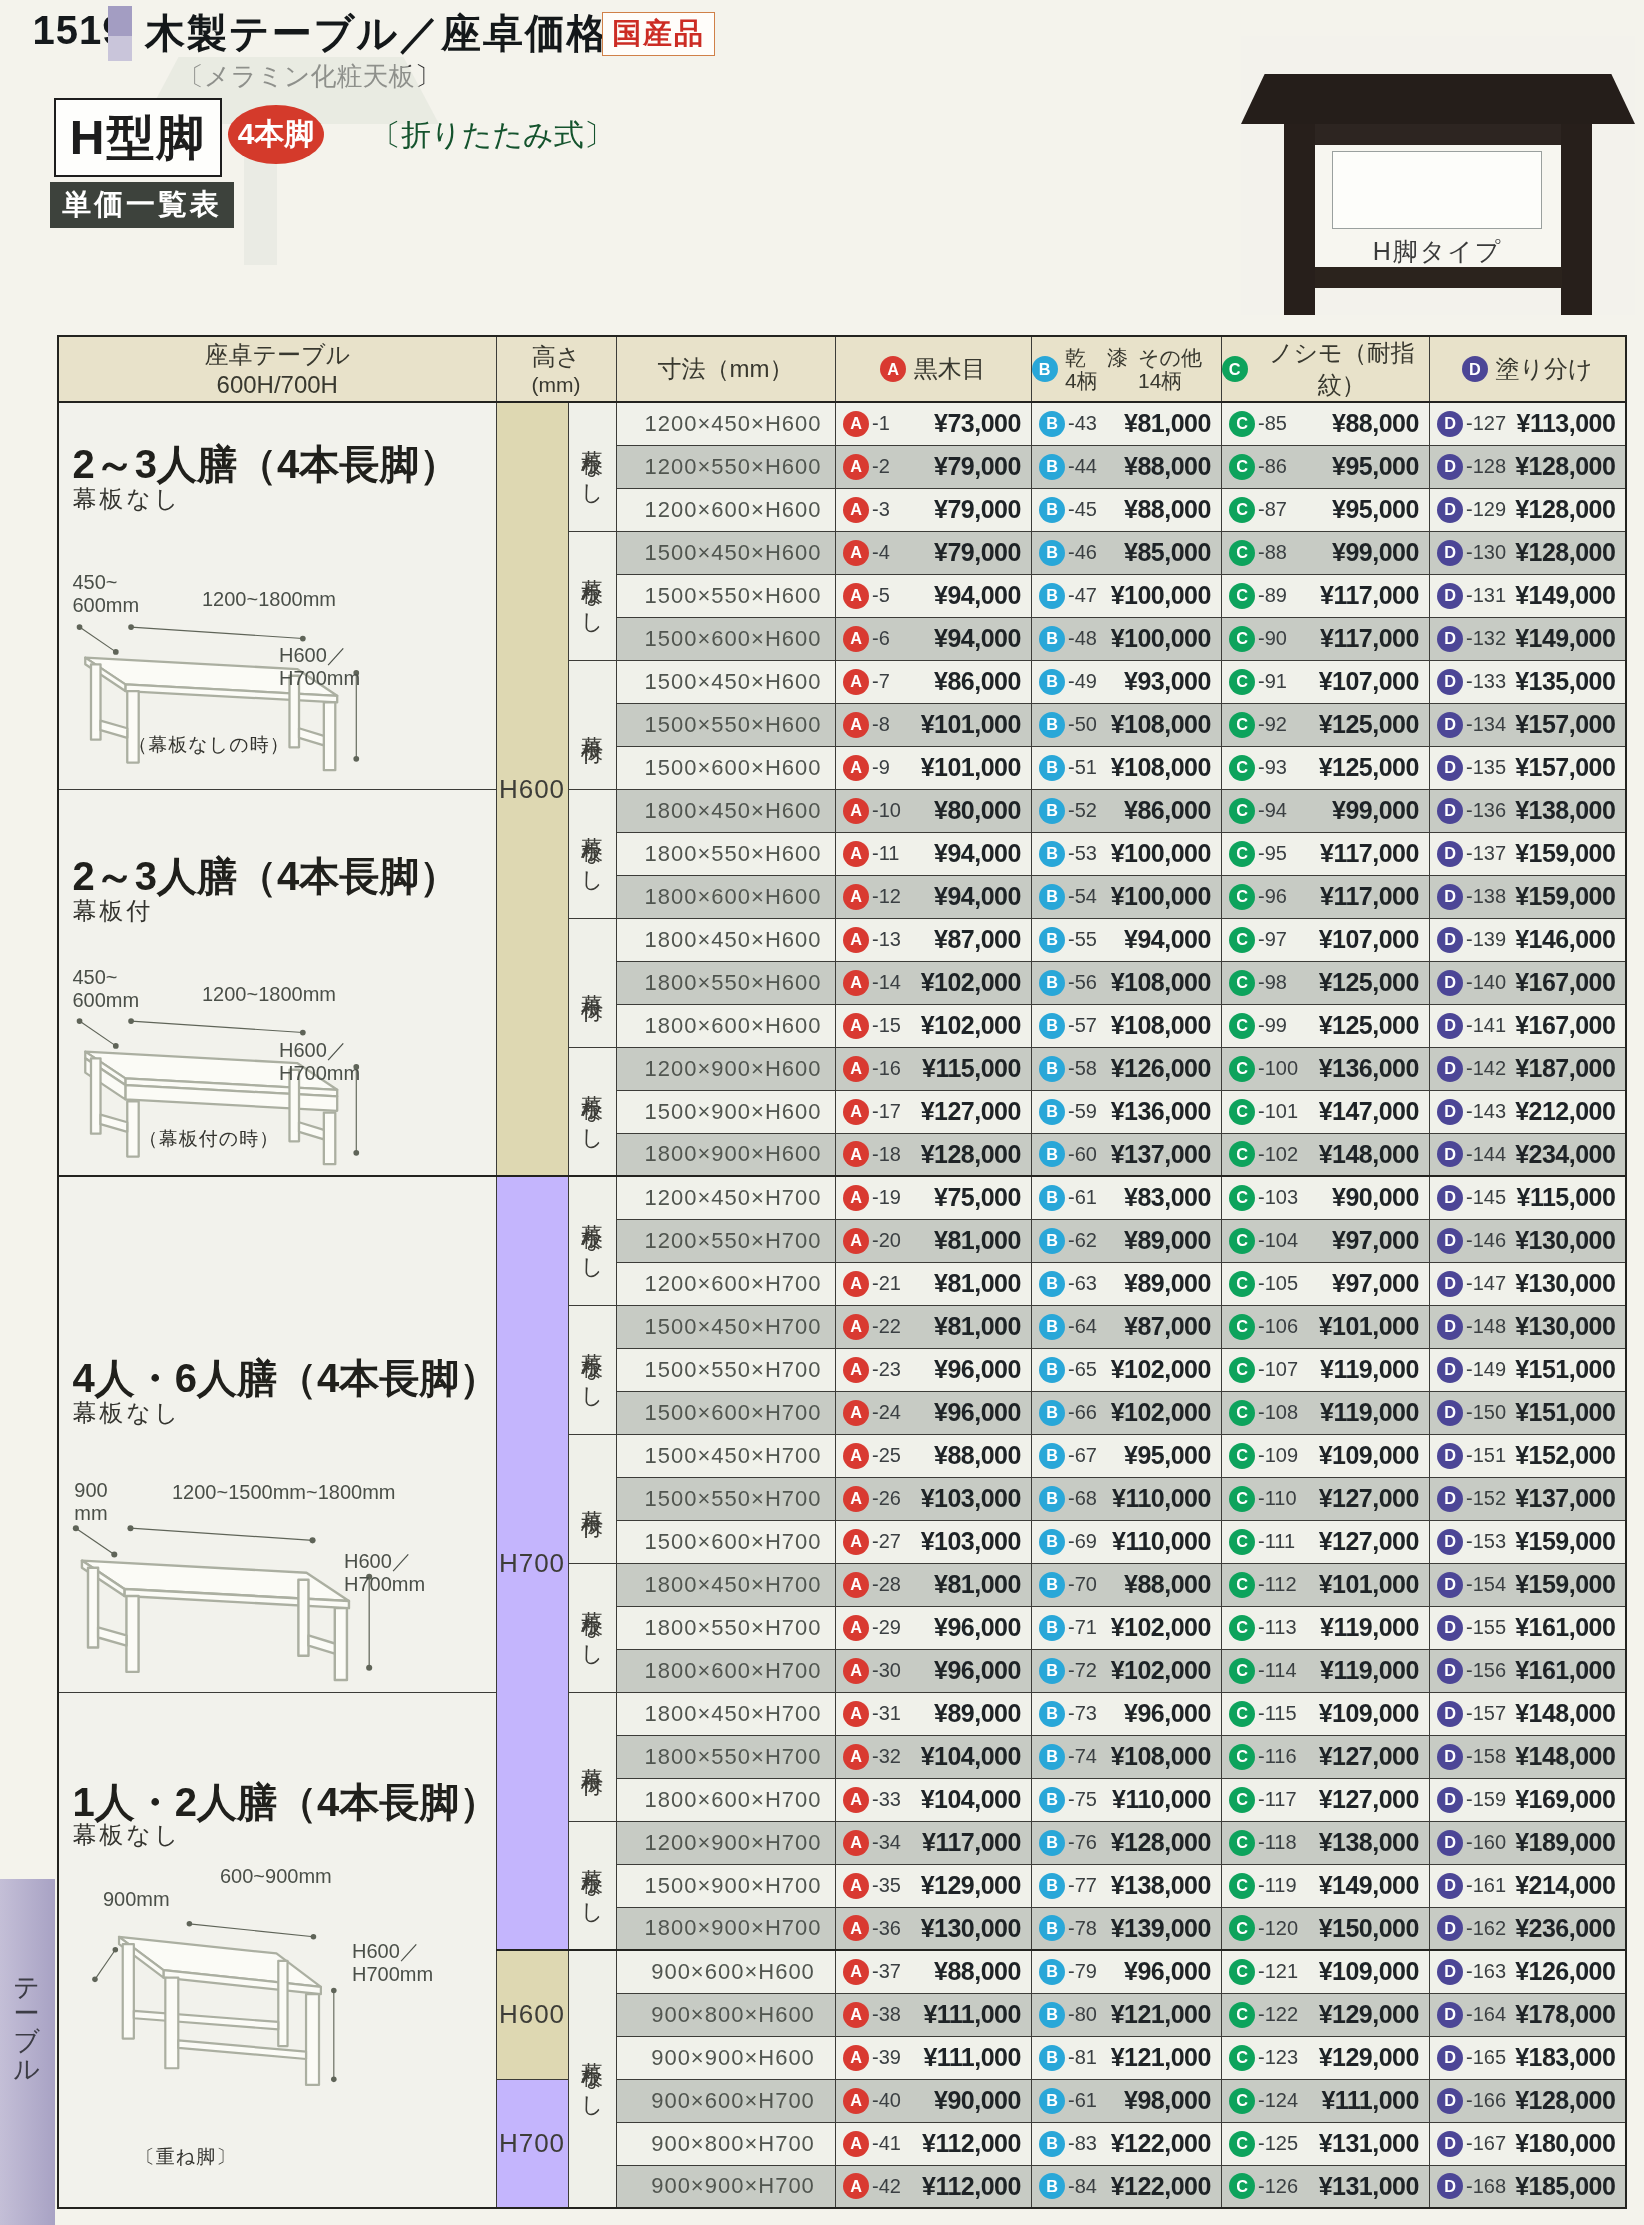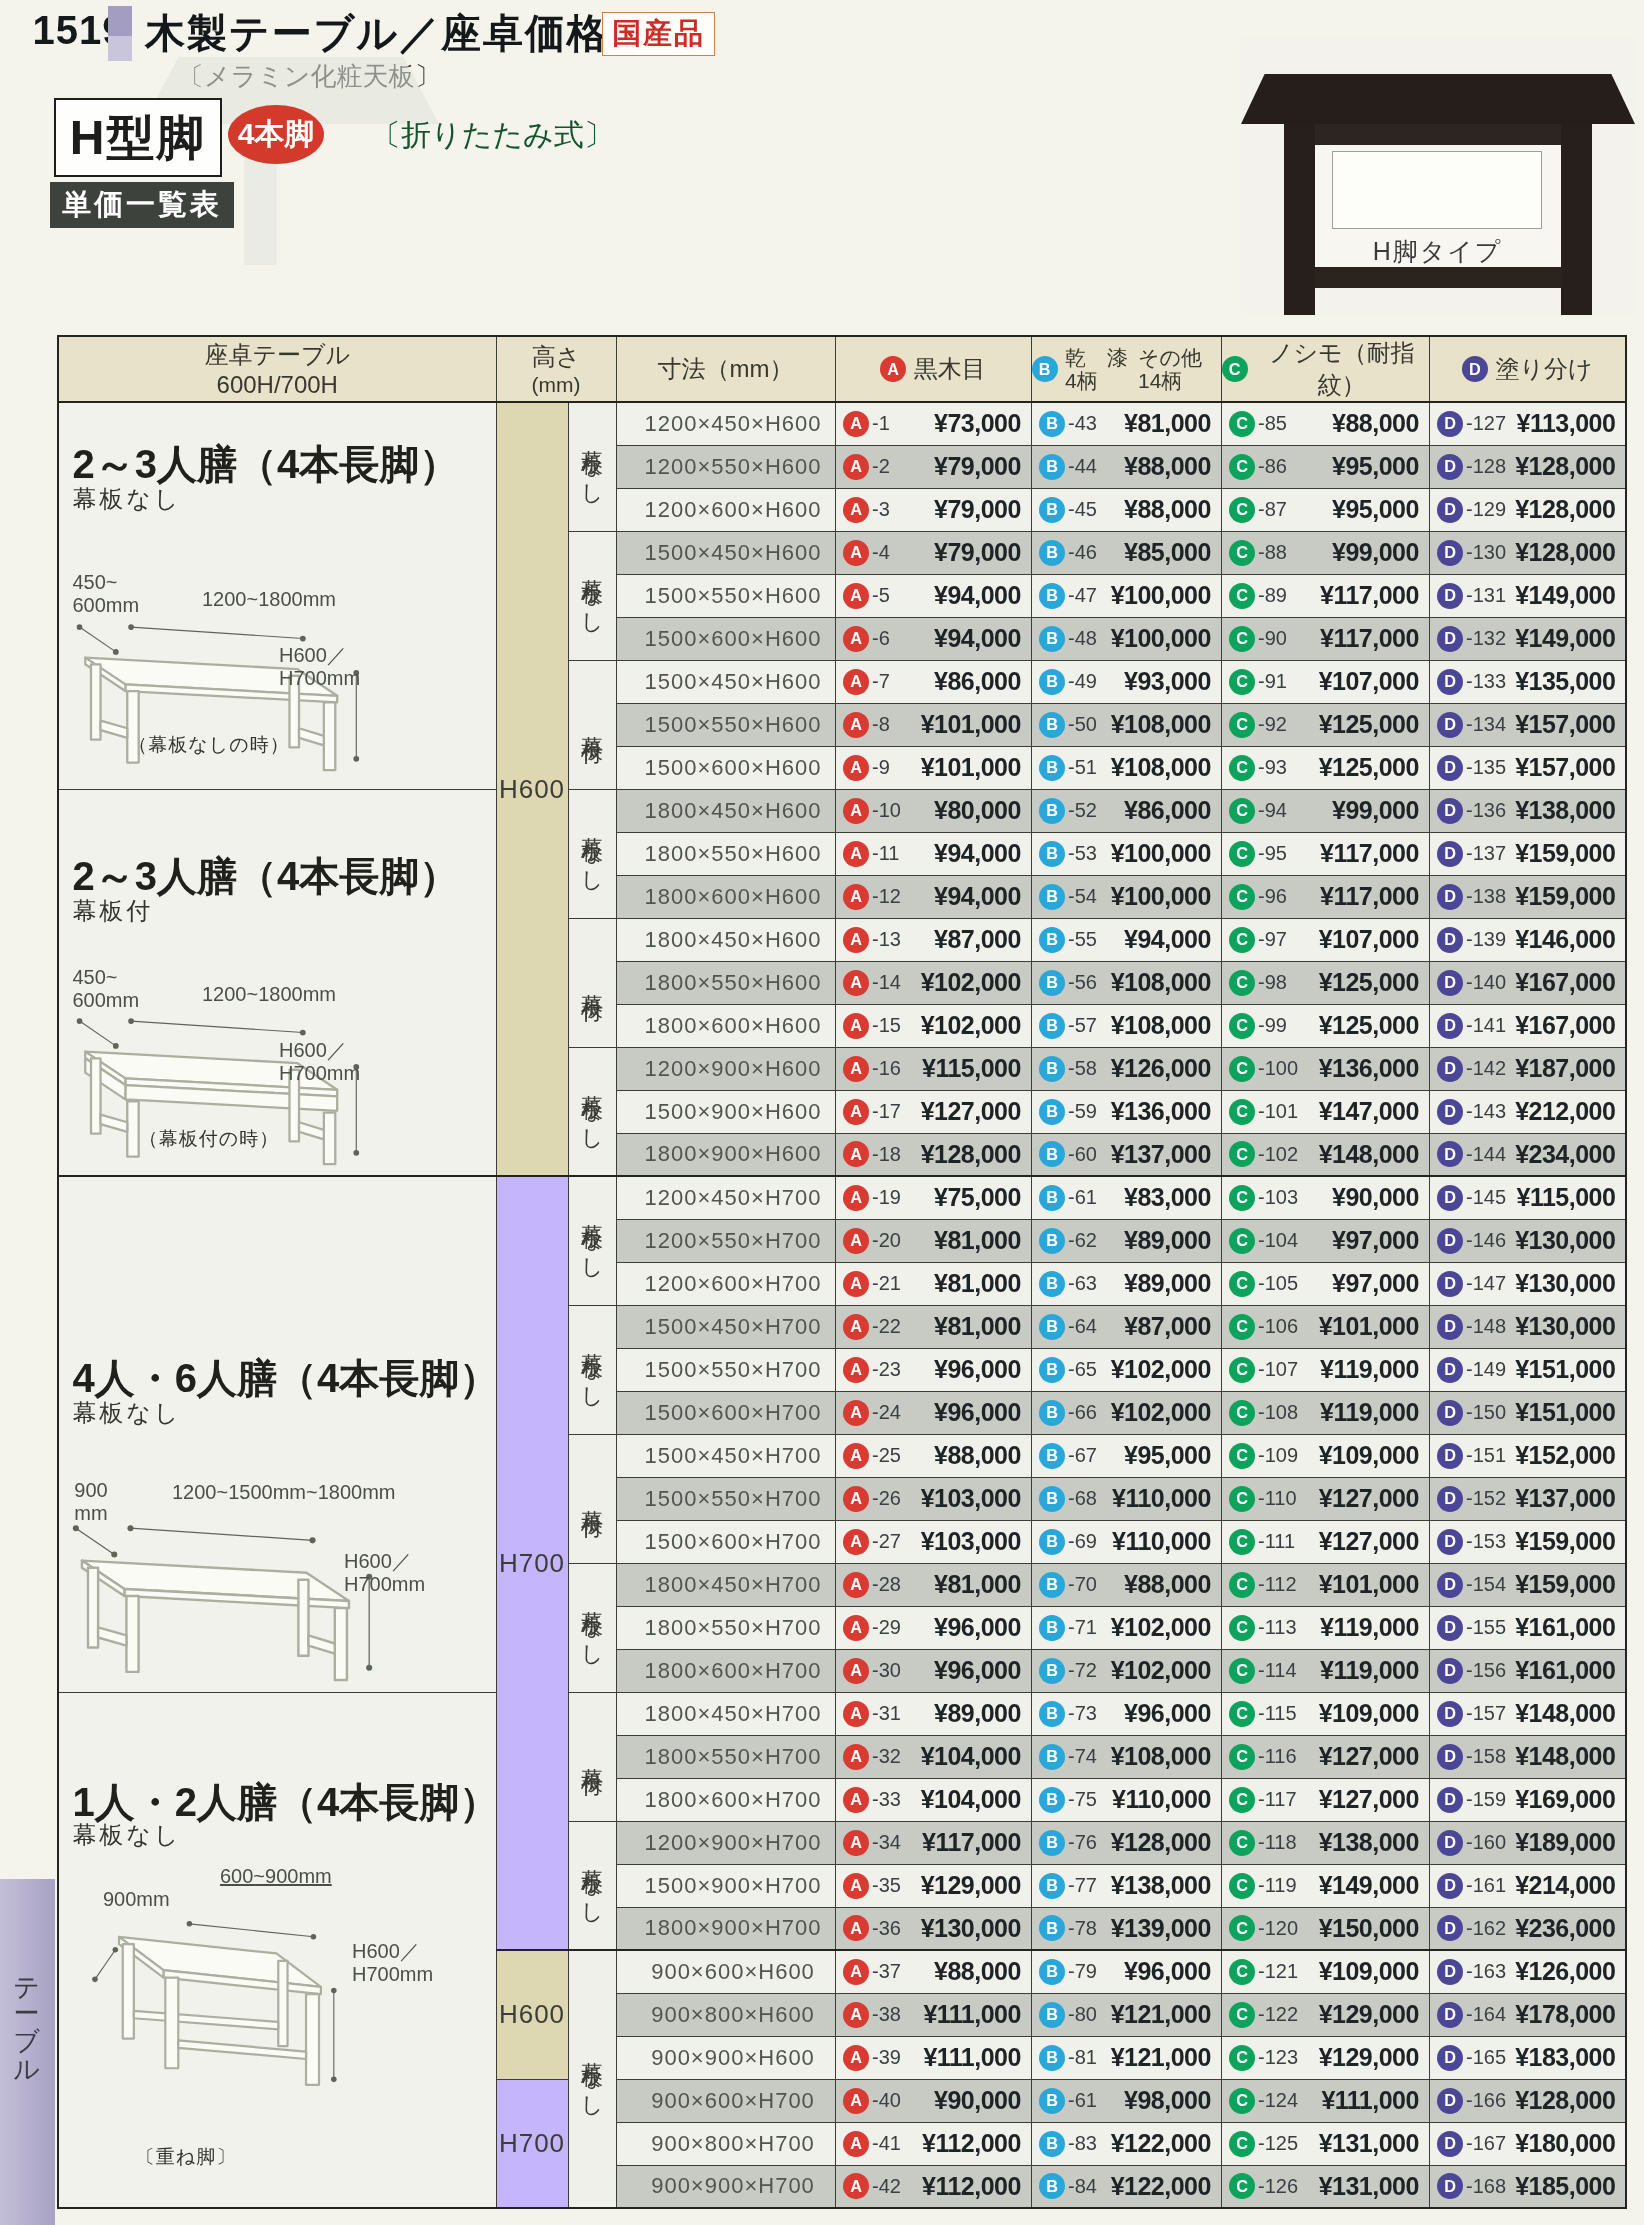--- a/index.html
+++ b/index.html
@@ -1222,21 +1222,21 @@
             <span class="yen">¥161,000</span>
           </div>
         </td>
       </tr>
       <tr class="white g">
         <td class="side" rowspan="12">
           <div class="s-wrap">
             <div class="s-head" style="left: 13.4px; top: 82px;">1人・2人膳（4本長脚）</div>
             <div class="s-sub" style="left: 13.4px; top: 126px;">幕板なし</div>
             <div class="s-lbl" style="left: 44px; top: 195px;">900mm</div>
-            <div class="s-lbl" style="left: 161px; top: 172px; text-decoration: underline;">600~900mm</div>
+            <div class="s-lbl" style="left: 161px; top: 172px;">600~900mm</div>
             <div class="s-fig" style="left: 23px; top: 208px; width: 287px; height: 191px;"><svg width="100%" height="100%" viewBox="0 0 310 205">
                 <g stroke="#5f6458" stroke-width="1.2" fill="none">
                   <line x1="14" y1="84" x2="36" y2="52"></line>
                   <line x1="116" y1="24" x2="250" y2="38"></line>
                   <line x1="272" y1="96" x2="272" y2="192"></line>
                 </g>
                 <g fill="#5f6458">
                   <circle cx="14" cy="84" r="3"></circle>
                   <circle cx="36" cy="52" r="3"></circle>
                   <circle cx="116" cy="24" r="3"></circle>

